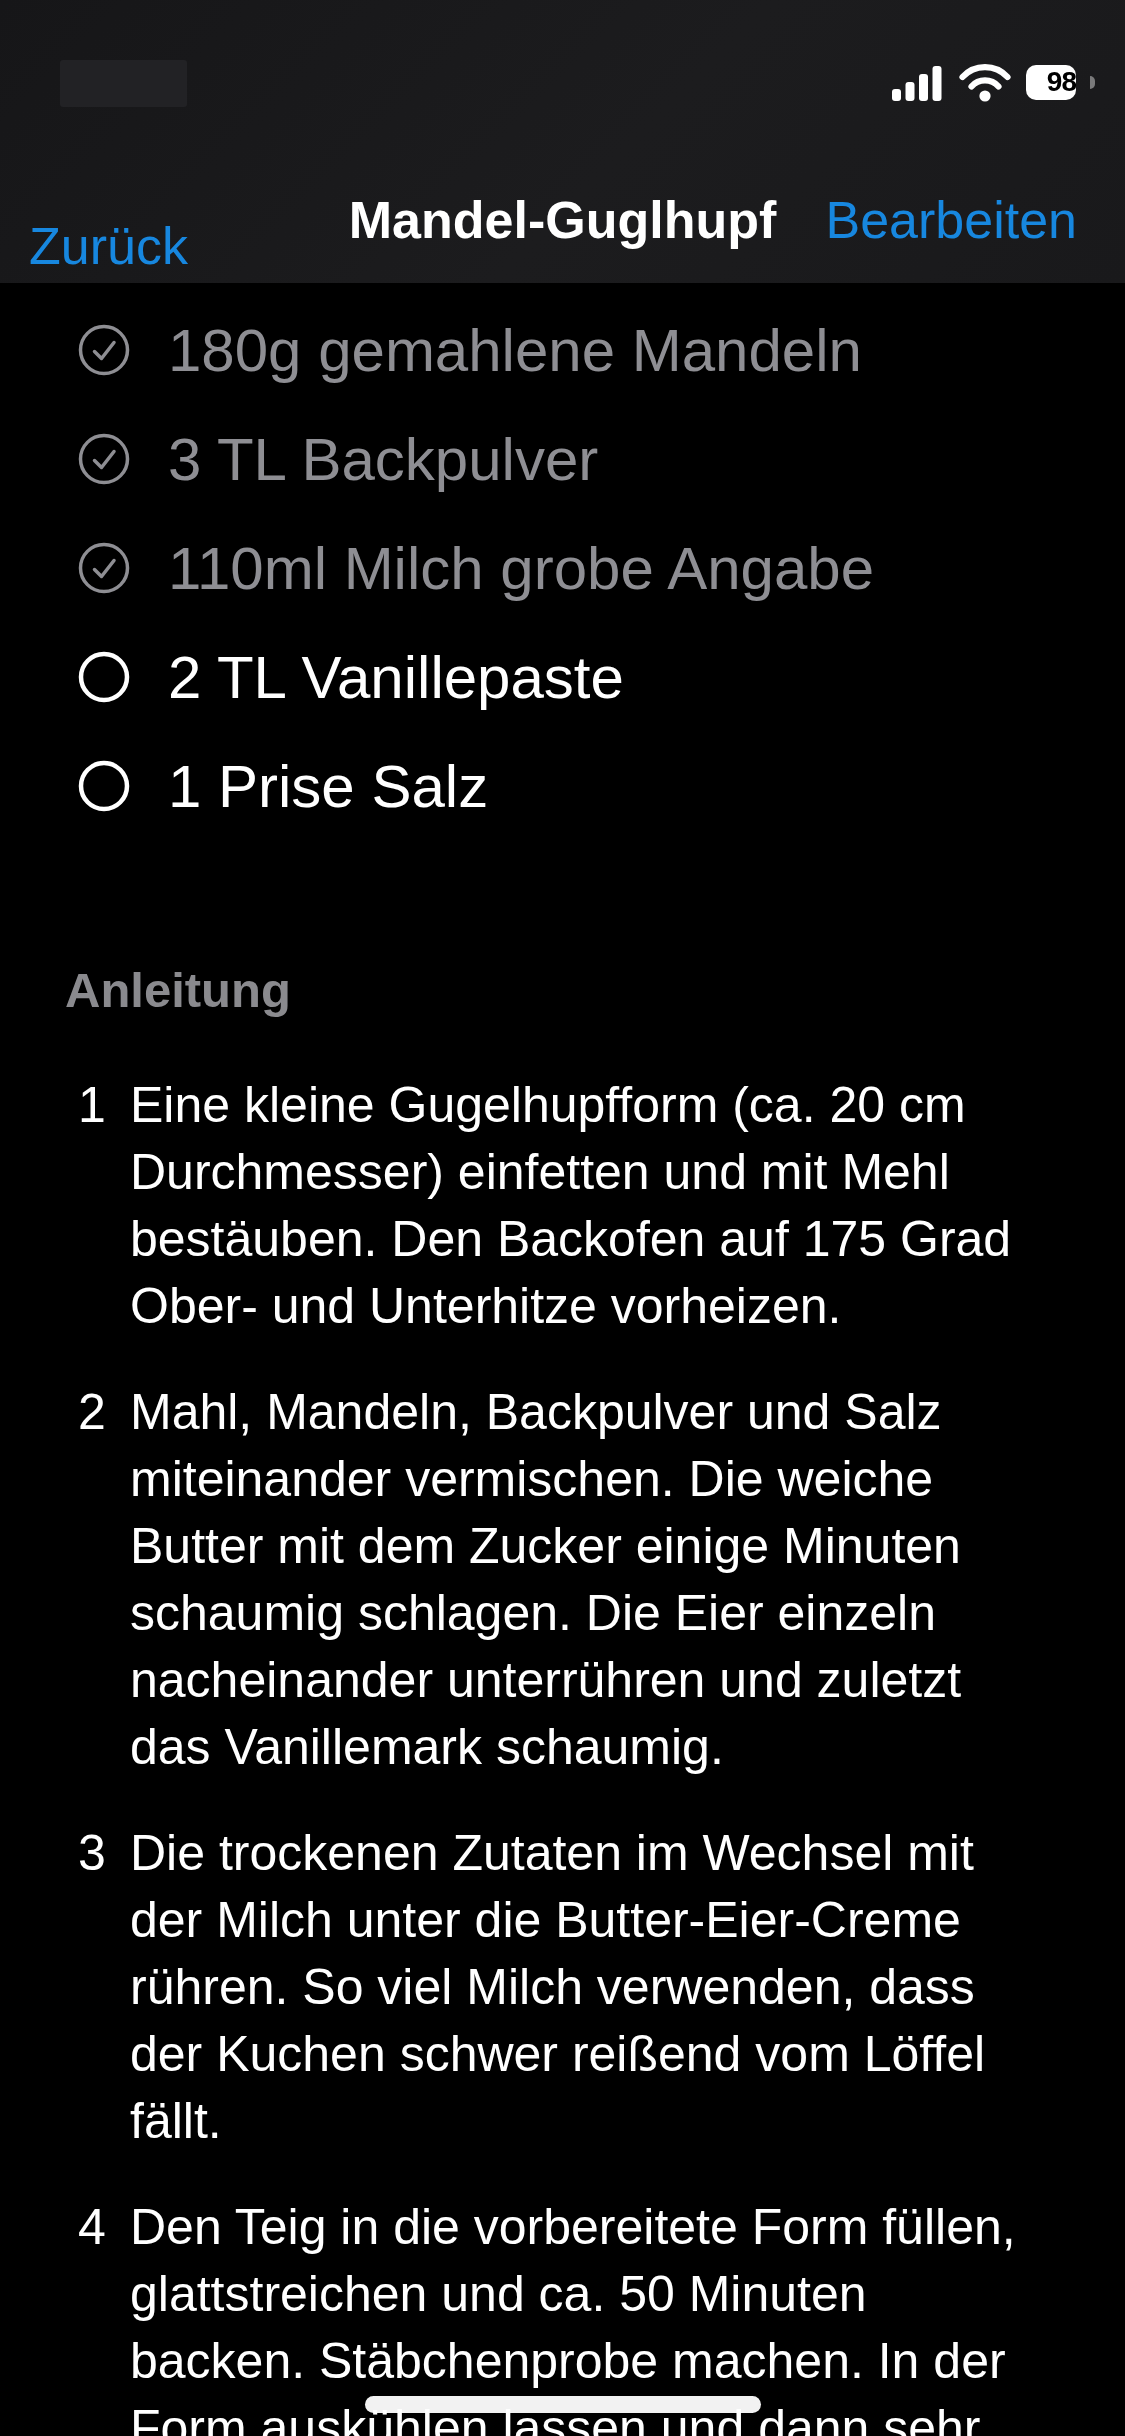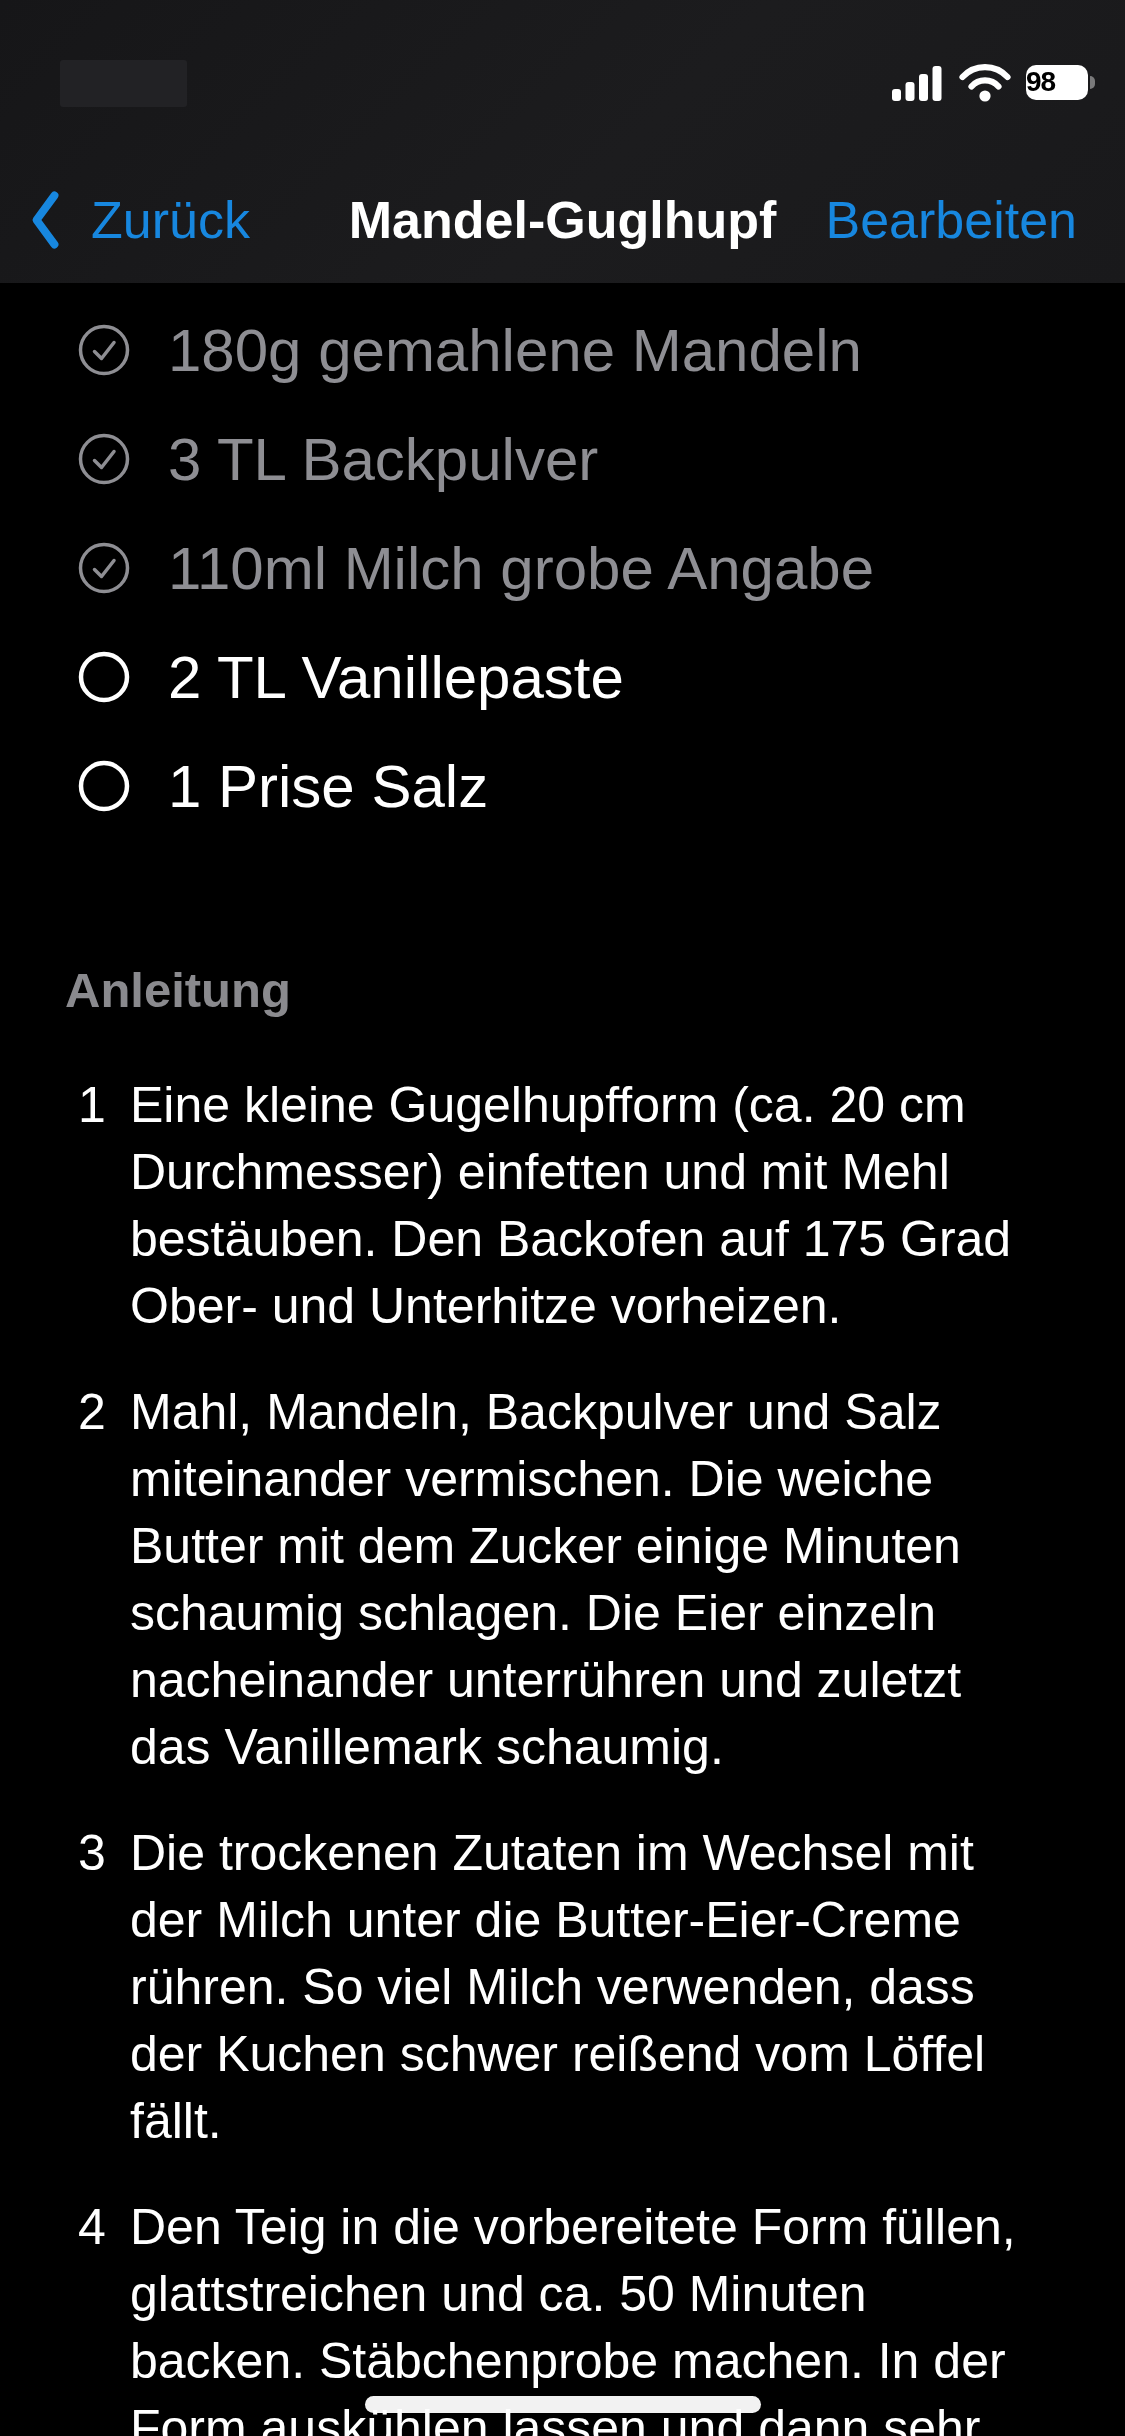--- a/index.html
+++ b/index.html
@@ -7,29 +7,29 @@
           font-family:"Liberation Sans", sans-serif;}
 
   
   .chrome{position:absolute;top:0;left:0;width:1125px;height:283px;
           background:linear-gradient(135deg,#161618 0%,#1c1c1e 55%,#19191b 100%);}
   .time-redaction{position:absolute;left:60px;top:60px;width:127px;height:47px;
           background:#222225;border-radius:3px;}
   .status-icons{position:absolute;right:37px;top:62px;height:40px;
           display:flex;align-items:center;gap:14px;}
   .battery{position:relative;width:62px;height:35px;}
-  .battery-body{width:62px;height:35px;background:#fff;border-radius:10px;
-          display:flex;align-items:center;justify-content:flex-start;}
+  .battery-body{width:50px;height:35px;background:#fff;border-radius:10px;
+          display:flex;align-items:center;justify-content:flex-end;}
   .battery-pct{font-size:28px;font-weight:700;color:#000;letter-spacing:-1px;}
   .battery-cap{position:absolute;right:-7px;top:11px;width:5px;height:13px;
           background:rgba(255,255,255,0.42);border-radius:0 5px 5px 0;}
 
   .navbar{position:absolute;top:186px;left:0;width:1125px;height:68px;}
   .back{position:absolute;left:29px;top:0;height:68px;display:flex;align-items:center;
-          gap:30px;color:#1787DF;font-size:52px;cursor:pointer;}
+          gap:30px;color:#1787DF;font-size:52px;cursor:pointer;flex-direction:column;}
   .nav-title{position:absolute;left:50%;top:0;transform:translateX(-50%);
           line-height:68px;font-size:52px;font-weight:700;color:#fff;white-space:nowrap;}
   .edit{position:absolute;right:48px;top:0;line-height:68px;font-size:52px;
           color:#1787DF;cursor:pointer;}
 
   
   .ingredients{position:absolute;left:78px;top:324px;}
   .ing-row{display:flex;align-items:center;height:52px;margin-bottom:57px;cursor:pointer;}
   .ing-row .chk{flex:none;}
   .ing-label{margin-left:38px;font-size:60px;white-space:nowrap;}

